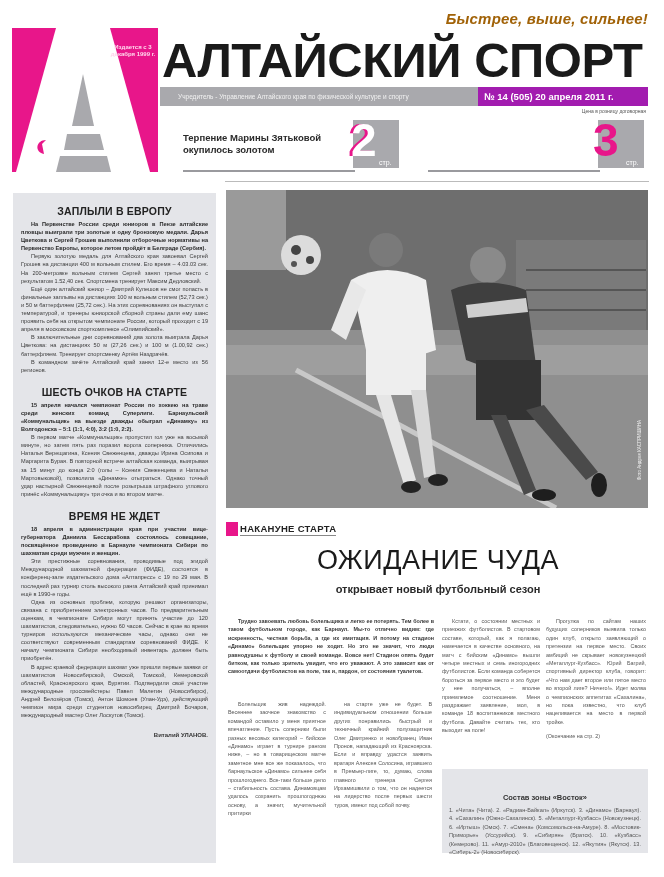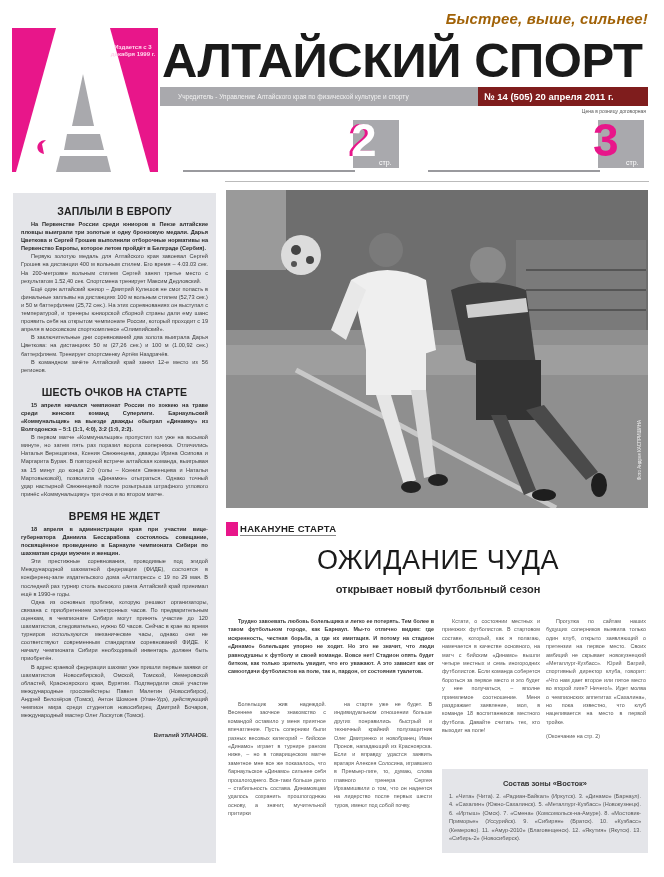--- a/index.html
+++ b/index.html
@@ -6,21 +6,21 @@
   html, body { width: 664px; height: 877px; background: #ffffff; overflow: hidden; }
   body { position: relative; font-family: "Liberation Sans", sans-serif; color: #1a1a1a; }
 
   
   .logo { position: absolute; left: 12px; top: 28px; width: 146px; height: 144px; }
   .logo-pink { position: absolute; left: 0; top: 0; width: 146px; height: 144px; background: #e8168a; }
   .logo-since { position: absolute; left: 96px; top: 16px; width: 50px; font-size: 6px; line-height: 7px; color: #ffd6ec; text-align: center; font-weight: bold; }
   .slogan { position: absolute; right: 16px; top: 10px; font-size: 15px; font-style: italic; font-weight: bold; color: #a16207; letter-spacing: 0.2px; }
   .title { position: absolute; left: 162px; top: 34px; font-size: 49px; font-weight: bold; color: #1a1a1a; letter-spacing: -0.5px; line-height: 52px; white-space: nowrap; }
   .founder-bar { position: absolute; left: 160px; top: 87px; width: 318px; height: 19px; background: #a9a9ad; color: #f2f2f2; font-size: 6.5px; line-height: 19px; padding-left: 18px; white-space: nowrap; overflow: hidden; }
-  .issue-bar { position: absolute; left: 478px; top: 87px; width: 170px; height: 19px; background: #7f1d1d; color: #ffffff; font-size: 9.5px; font-weight: bold; line-height: 19px; padding-left: 6px; white-space: nowrap; }
+  .issue-bar { position: absolute; left: 478px; top: 87px; width: 170px; height: 19px; background: #a21caf; color: #ffffff; font-size: 9.5px; font-weight: bold; line-height: 19px; padding-left: 6px; white-space: nowrap; }
   .price-note { position: absolute; right: 18px; top: 108px; font-size: 5px; color: #555; }
 
   .teaser { position: absolute; top: 120px; height: 52px; }
   .teaser .t-text { position: absolute; left: 0; top: 12px; font-size: 9.5px; font-weight: bold; line-height: 12px; color: #2a2a2a; white-space: nowrap; }
   .teaser .t-rule { position: absolute; left: 0; bottom: 0; height: 2px; background: #9a9a9e; }
   .teaser .t-box { position: absolute; top: 0; width: 46px; height: 48px; background: #a9a9ad; }
   .teaser .t-num { position: absolute; top: -6px; font-size: 46px; font-weight: bold; line-height: 52px; }
   .teaser .t-str { position: absolute; bottom: 6px; font-size: 7px; color: #ffffff; }
   .teaser-2 { left: 183px; width: 215px; }
   .teaser-3 { left: 428px; width: 220px; }
@@ -51,21 +51,21 @@
   .art-text p { font-size: 5.4px; line-height: 8.4px; color: #555; text-align: justify; text-indent: 10px; }
   .art-lead { position: absolute; left: 228px; top: 617px; width: 206px; }
   .art-lead p { font-weight: bold; color: #3a3a3a; }
   .col { position: absolute; }
   .col-a { left: 228px; top: 700px; width: 98px; }
   .col-b { left: 334px; top: 700px; width: 98px; }
   .col-c { left: 442px; top: 617px; width: 98px; }
   .col-d { left: 546px; top: 617px; width: 100px; }
   .cont-note { font-size: 5.4px; color: #555; text-align: right; text-indent: 0 !important; margin-top: 6px; }
 
-  .zone-box { position: absolute; left: 442px; top: 769px; width: 206px; height: 84px; background: #e4e5e9; padding: 10px 7px; }
+  .zone-box { position: absolute; left: 442px; top: 769px; width: 206px; height: 84px; background: #e4e5e9; padding: 24px 7px; }
   .zone-box h4 { text-align: center; font-size: 7.5px; font-weight: bold; color: #333; margin-bottom: 4px; }
   .zone-box p { font-size: 5.6px; line-height: 8.4px; color: #555; text-align: justify; }
 </style>
 </head>
 <body>
 
 <div class="logo">
   <div class="logo-pink"></div>
   <svg width="146" height="144" viewBox="0 0 146 144" style="position:absolute;left:0;top:0">
 
@@ -82,20 +82,24 @@
   <div class="logo-since">Издается с 3 декабря 1999 г.</div>
 </div>
 
 <div class="slogan">Быстрее, выше, сильнее!</div>
 <div class="title">АЛТАЙСКИЙ СПОРТ</div>
 <div class="founder-bar">Учредитель - Управление Алтайского края по физической культуре и спорту</div>
 <div class="issue-bar">№ 14 (505) 20 апреля 2011 г.</div>
 <div class="price-note">Цена в розницу договорная</div>
 
 <div class="teaser teaser-2">
+  <div class="t-text">
+    <div>Терпение Марины Зятьковой</div>
+    <div>окупилось золотом</div>
+  </div>
   <div class="t-rule" style="left:0;width:172px"></div>
   <div class="t-box" style="left:170px"></div>
   <div class="t-num" style="left:168px;color:#e8168a"><span style="color:#ffffff;-webkit-text-stroke:0;text-shadow:-3px 0 0 #e8168a">2</span></div>
   <div class="t-str" style="left:196px">стр.</div>
 </div>
 
 <div class="teaser teaser-3">
   <div class="t-rule" style="left:0;width:172px"></div>
   <div class="t-box" style="left:170px"></div>
   <div class="t-num" style="left:165px;color:#e8168a">3</div>

